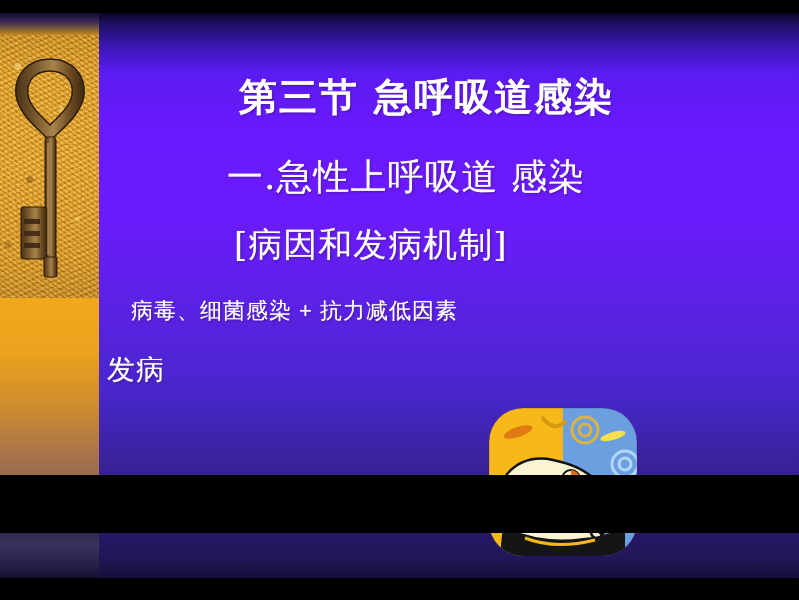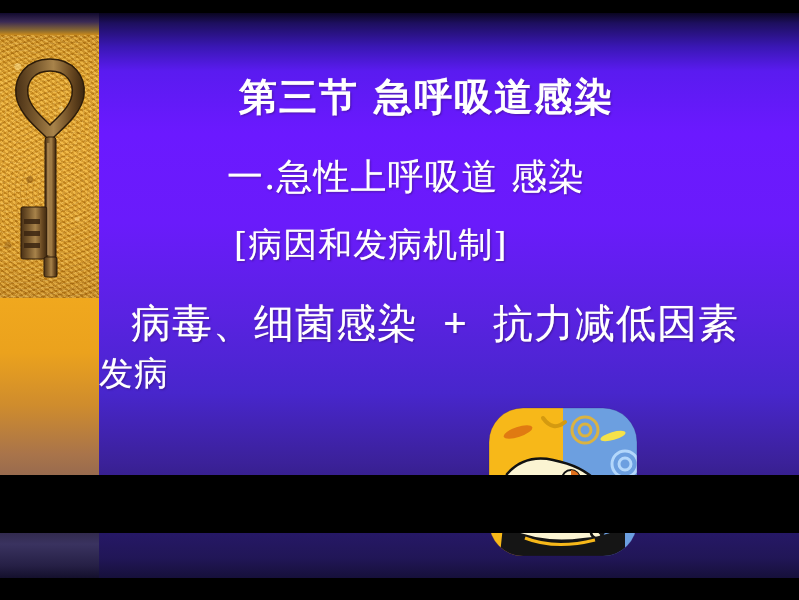--- a/index.html
+++ b/index.html
@@ -85,27 +85,27 @@
     font-family:"DejaVu Serif","Liberation Serif",serif;
     font-weight:400;font-size:36px;letter-spacing:1px;
   }
   .l-bracket{
     position:absolute;left:135px;top:209px;
     font-family:"DejaVu Serif","Liberation Serif",serif;
     font-weight:400;font-size:34px;letter-spacing:1px;
   }
   .l-body1{
     position:absolute;left:32px;top:283px;
-    font-family:Liberation Mono, monospace;
-    font-weight:400;font-size:40px;letter-spacing:1px;
+    font-family:Liberation Sans, sans-serif;
+    font-weight:400;font-size:22px;letter-spacing:1px;
   }
   .l-body2{
-    position:absolute;left:0px;top:338px;
+    position:absolute;left:8px;top:338px;
     font-family:"DejaVu Serif","Liberation Serif",serif;
-    font-weight:400;font-size:34px;letter-spacing:1px;
+    font-weight:400;font-size:28px;letter-spacing:1px;
   }
 
   
   .cartoon{position:absolute;left:485px;top:404px;width:156px;height:156px;z-index:4;}
   .cartoon svg{display:block;}
 
   
   .band{position:absolute;left:0;width:799px;background:#000;z-index:20;}
   .band-top{top:0;height:13px;}
   .band-mid{top:475px;height:58px;}

